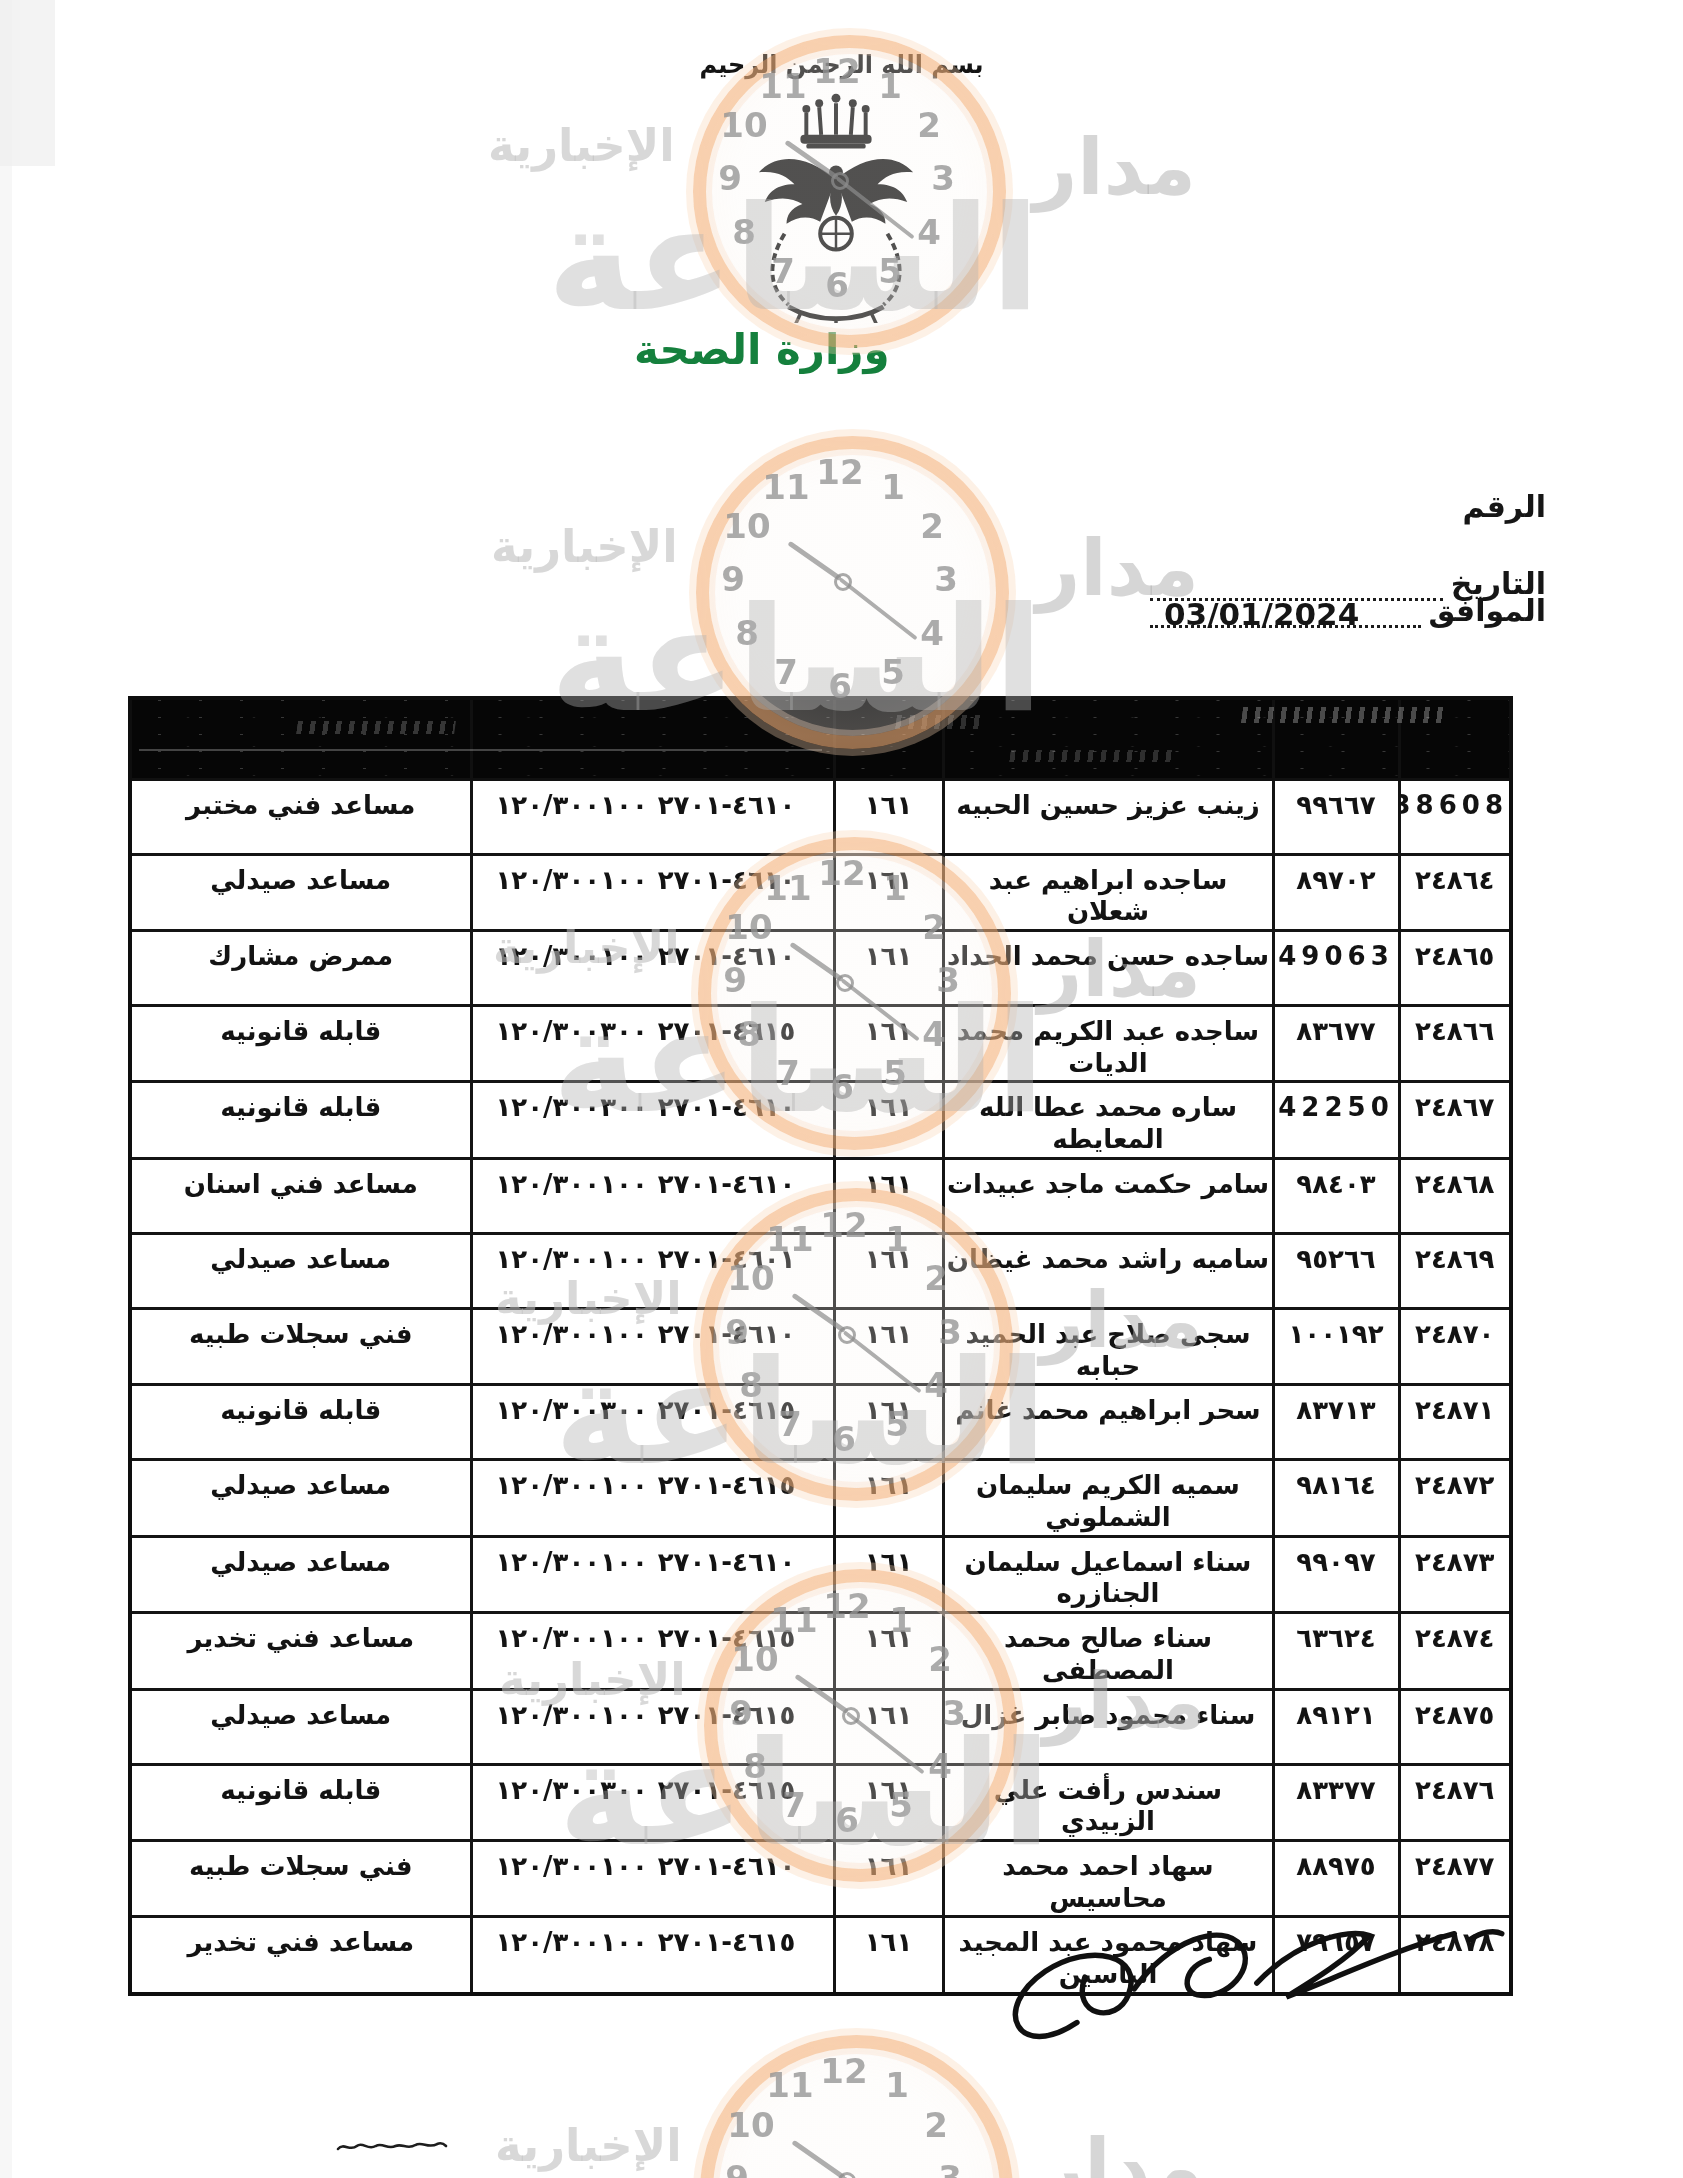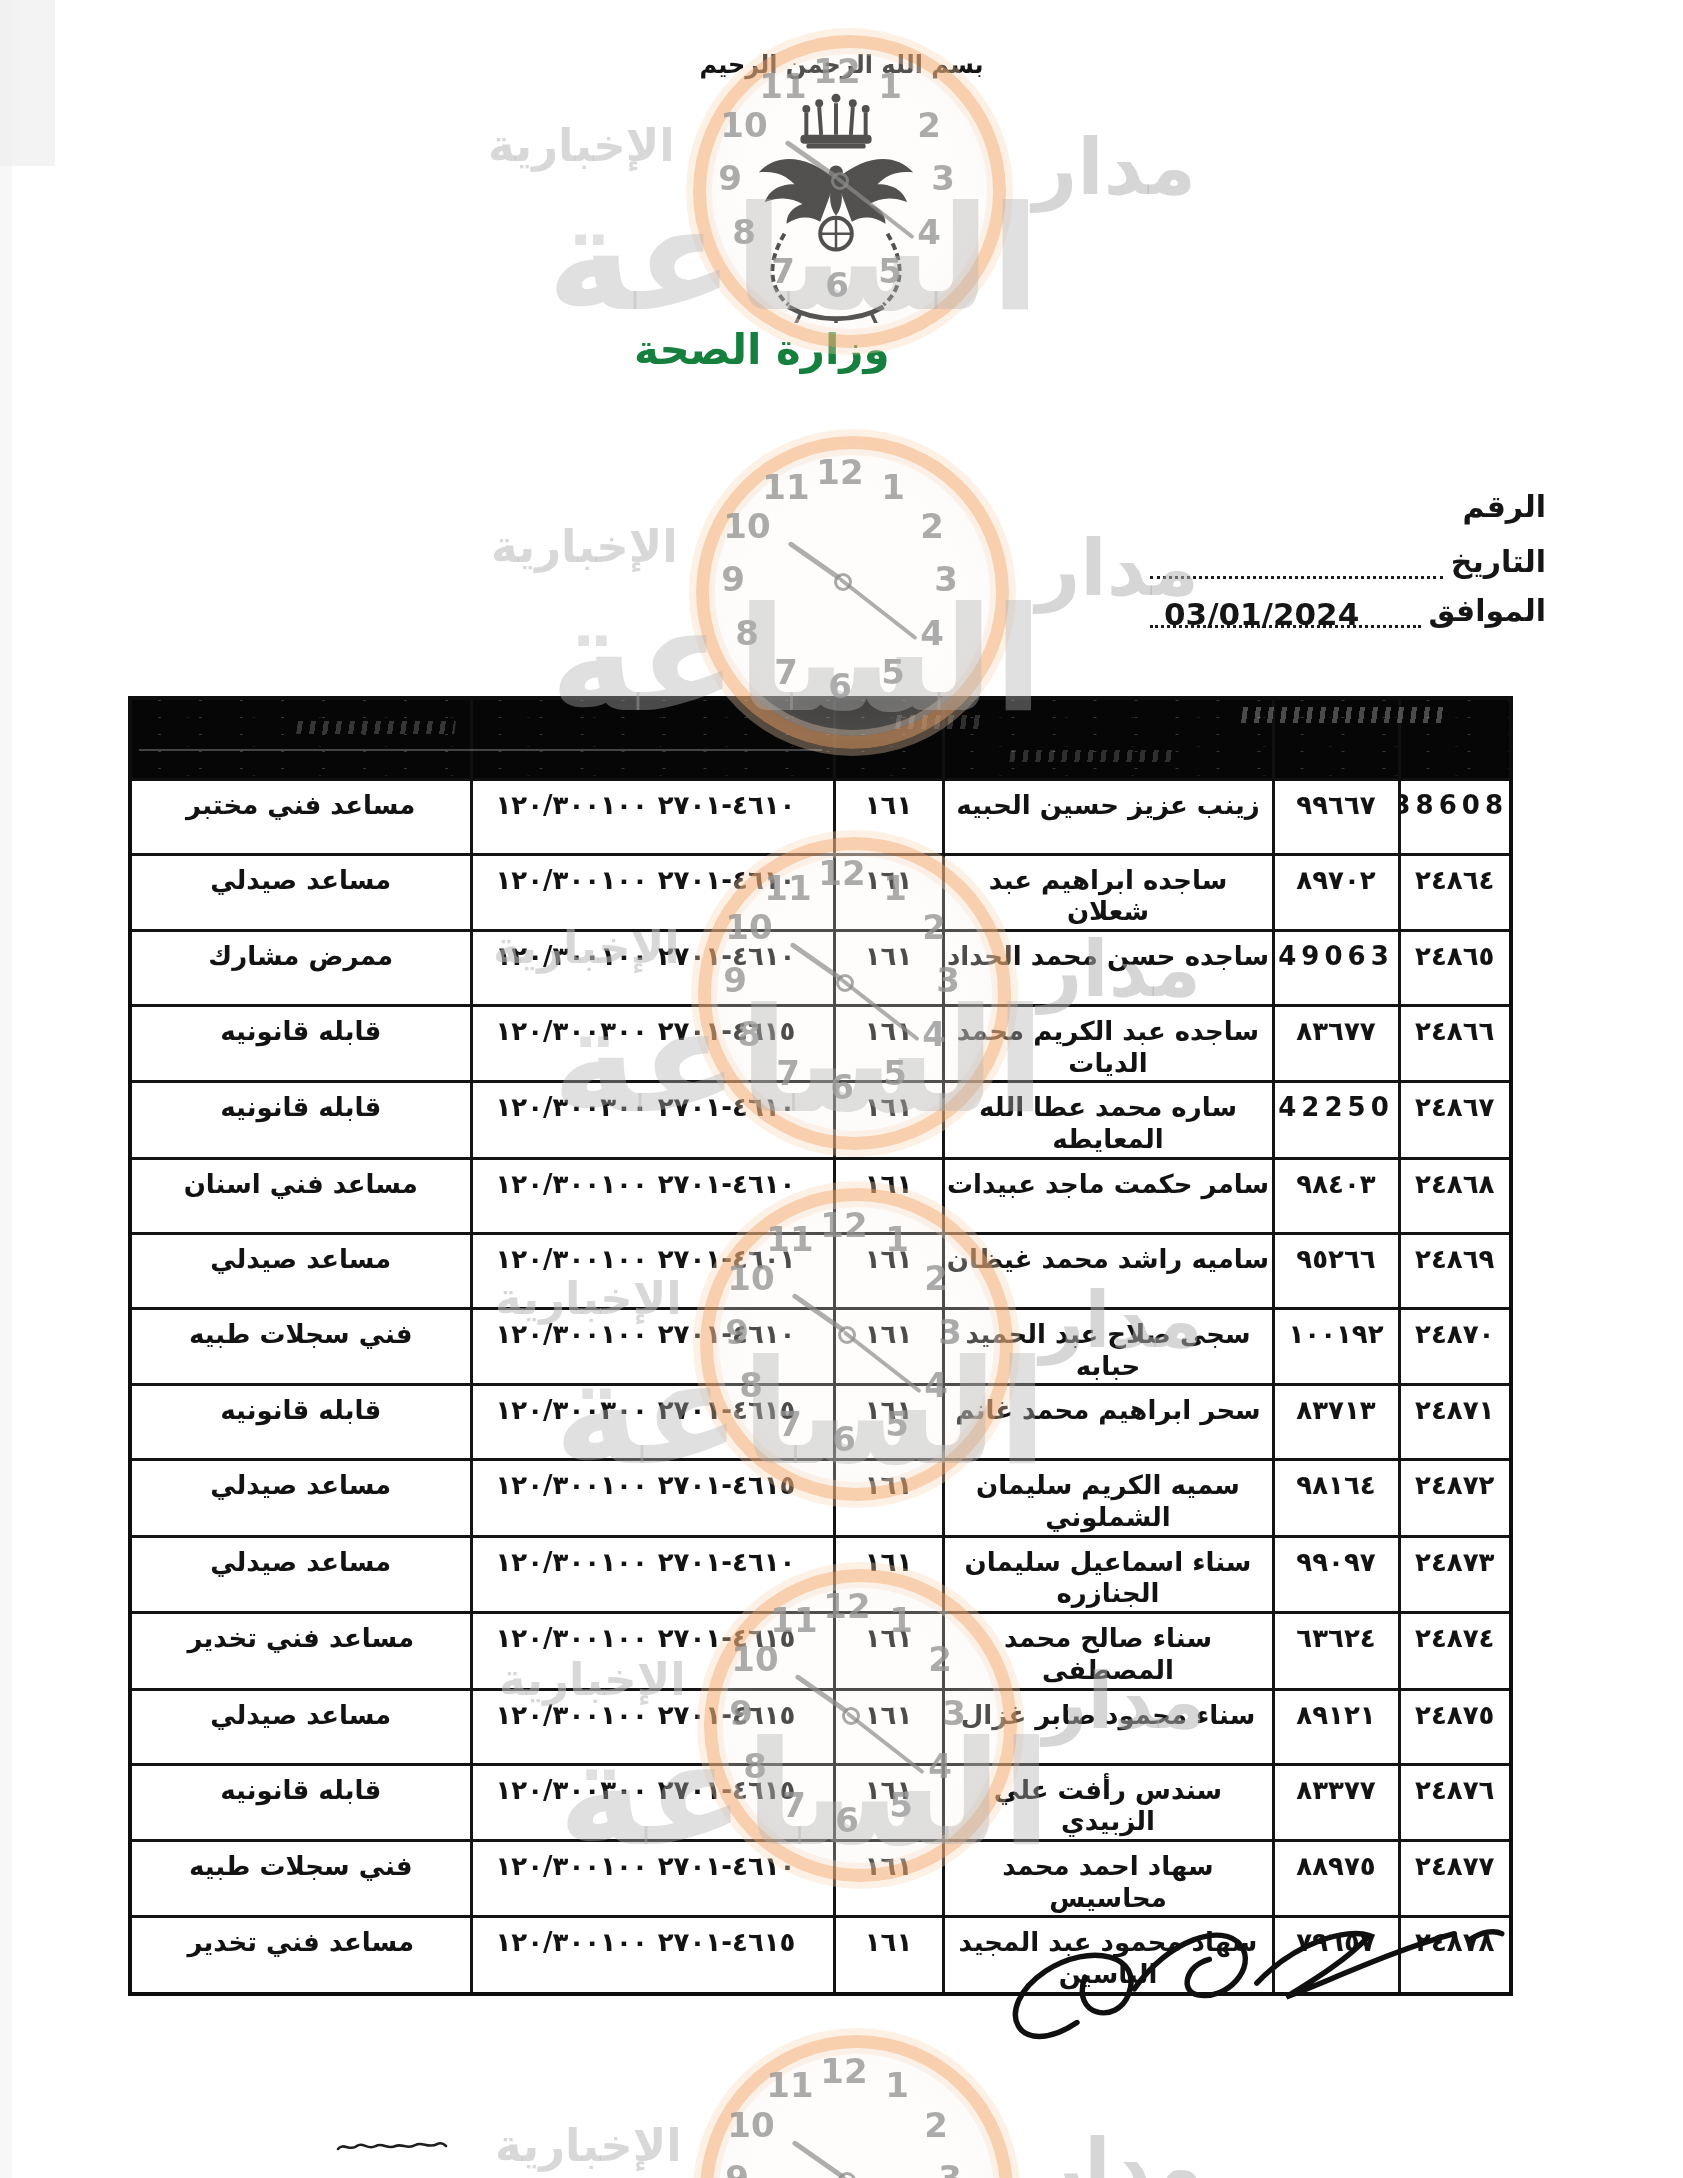--- a/index.html
+++ b/index.html
@@ -91,21 +91,21 @@
     <path d="M142,150 C160,180 158,205 138,222" fill="none" stroke="#1a1a1a" stroke-width="4" stroke-dasharray="7 4"></path>
     <path d="M42,224 C70,240 110,240 138,224" fill="none" stroke="#1a1a1a" stroke-width="5"></path>
     <path d="M54,231 L48,244 M90,237 L90,250 M126,231 L132,244" stroke="#1a1a1a" stroke-width="3.5" fill="none"></path>
   </svg>
 
   <div class="ministry">وزارة الصحة</div>
 
   <div class="refrow" style="top:463px;height:61px;">
     <span class="reflabel">الرقم</span>
   </div>
-  <div class="refrow" style="top:537px;height:42px;">
+  <div class="refrow" style="top:559px;height:42px;">
     <span class="reflabel">التاريخ</span>
     <span class="refline">
       <span class="refvalue"></span>
     </span>
   </div>
   <div class="refrow" style="top:584px;height:44px;">
     <span class="reflabel">الموافق</span>
     <span class="refline left">
       <span class="refvalue">03/01/2024</span>
     </span>

